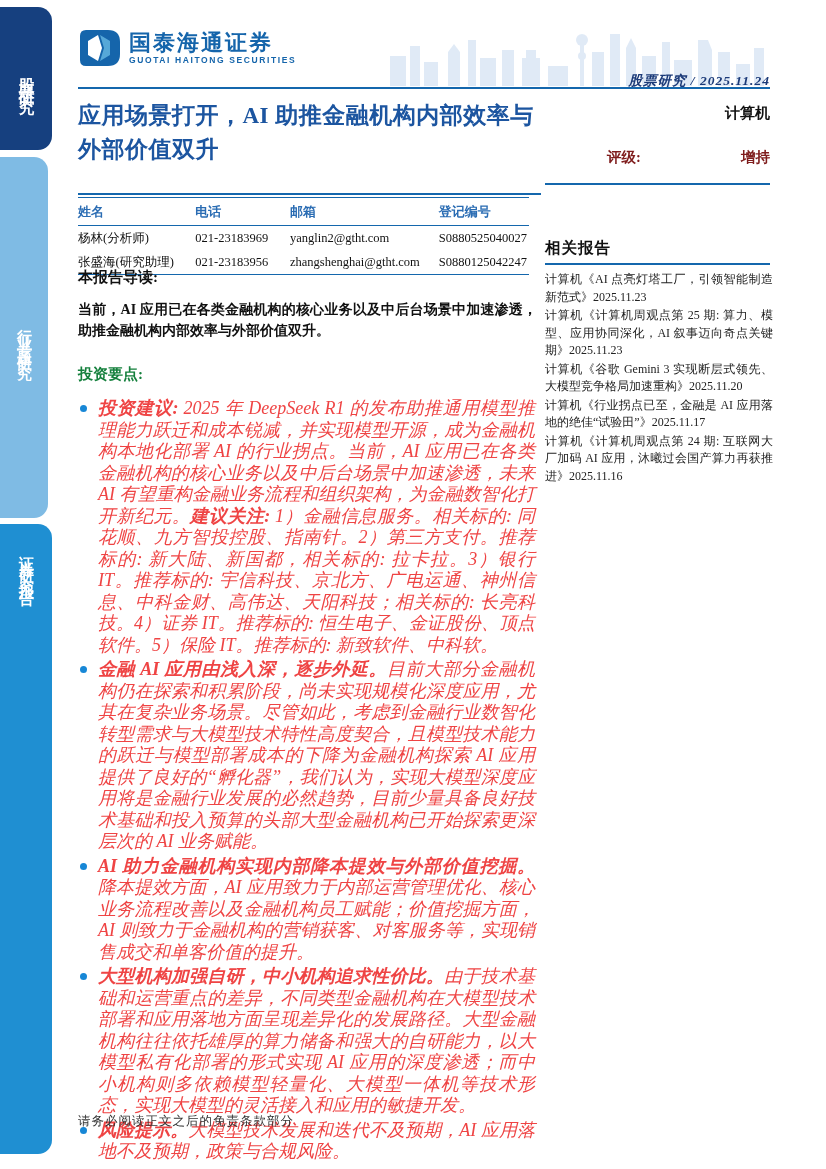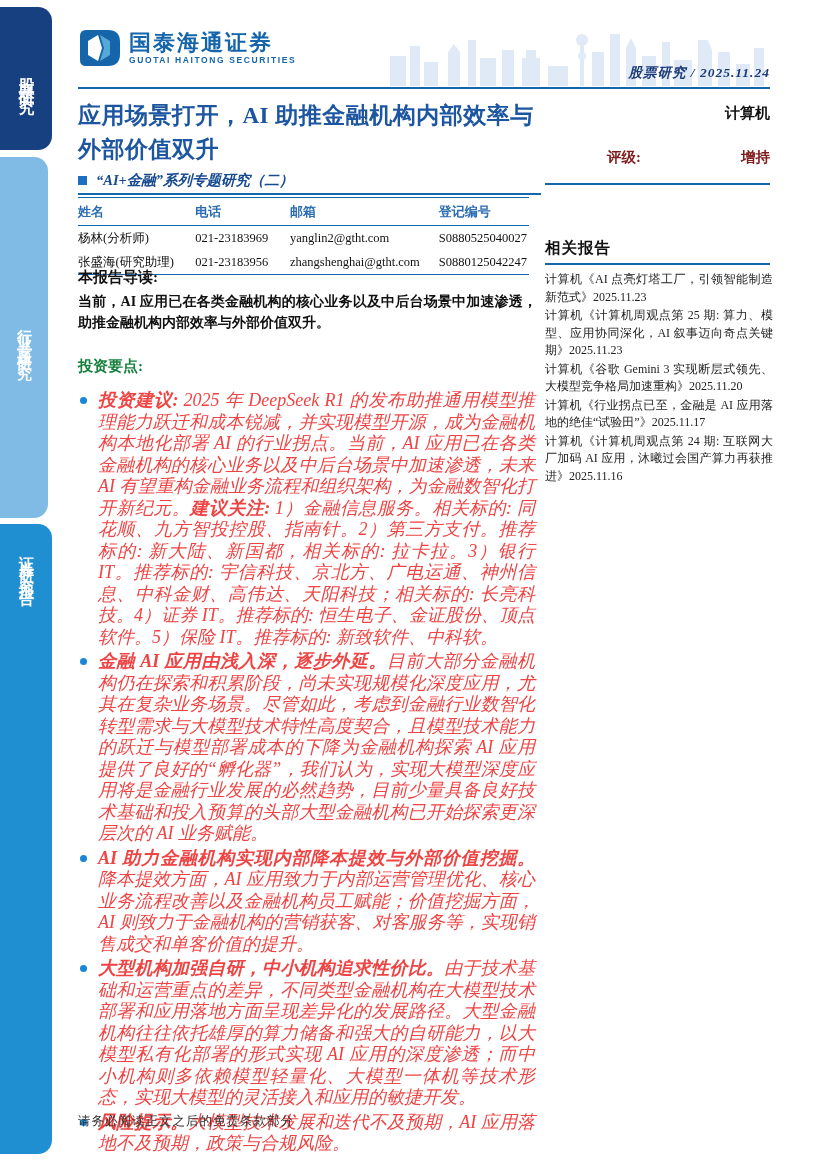--- a/index.html
+++ b/index.html
@@ -59,21 +59,21 @@
     font-size: 22px; font-weight: bold; color: #1565ab;
     font-family: "Liberation Serif", "DejaVu Serif", serif;
     letter-spacing: 2px; line-height: 1.05;
   }
   .brand-en {
     font-size: 8.5px; font-weight: bold; color: #1565ab;
     letter-spacing: 1.6px; font-family: "Liberation Sans", sans-serif;
   }
   .skyline { position: absolute; left: 390px; top: 22px; width: 380px; height: 64px; opacity: 0.85; }
   .header-meta {
-    position: absolute; right: 56px; top: 64px;
+    position: absolute; right: 56px; top: 72px;
     font-size: 13.5px; font-style: italic; font-weight: bold;
     color: #1b3a78; letter-spacing: 1px;
   }
   .rule { position: absolute; background: #1467ad; }
   .rule-header { left: 78px; top: 87px; width: 692px; height: 2px; }
 
   
   .doc-title {
     position: absolute; left: 78px; top: 99px; width: 470px;
     font-size: 23px; line-height: 34px; font-weight: bold;
@@ -122,21 +122,21 @@
   .related { position: absolute; left: 545px; top: 238px; width: 228px; }
   .related-heading { font-size: 15.5px; font-weight: bold; color: #111111; letter-spacing: 1px; }
   .related-rule { margin-top: 4px; margin-bottom: 6px; width: 225px; height: 2px; background: #1467ad; }
   .related-item {
     font-size: 12px; line-height: 17.5px; color: #222222;
     text-align: justify; margin-bottom: 1px;
   }
 
   
   .body-col { position: absolute; left: 78px; top: 268px; width: 459px; }
-  .guide-heading { font-size: 15px; font-weight: bold; color: #111111; margin-bottom: 4px; }
+  .guide-heading { font-size: 15px; font-weight: bold; color: #111111; margin-bottom: 12px; }
   .guide-text {
     font-size: 14px; line-height: 21px; font-weight: bold; color: #111111;
     text-align: justify; margin-bottom: 24px;
   }
   .points-heading { font-size: 15px; font-weight: bold; color: #15803d; margin-bottom: 14px; }
   .bullet { display: flex; gap: 11px; margin-bottom: 3px; }
   .bullet-dot {
     width: 7px; height: 7px; border-radius: 50%;
     background: #1787d6; flex: 0 0 auto; margin-top: 7px; margin-left: 2px;
   }
@@ -204,24 +204,20 @@
     <div>
       <div class="brand-cn">国泰海通证券</div>
       <div class="brand-en">GUOTAI HAITONG SECURITIES</div>
     </div>
   </div>
 
   <div class="header-meta">股票研究 / 2025.11.24</div>
   <div class="rule rule-header"></div>
 
   <h1 class="doc-title">应用场景打开，AI 助推金融机构内部效率与外部价值双升</h1>
-  <div class="subtitle-row">
-    <span class="subtitle-square"></span>
-    <span class="subtitle-text">“AI+金融”系列专题研究（二）</span>
-  </div>
   <div class="rule rule-subtitle"></div>
 
   <div class="industry">计算机</div>
   <div class="rating-row">
     <span>评级:</span>
     <span>增持</span>
   </div>
   <div class="rule rule-rating"></div>
 
   <div class="analysts">

